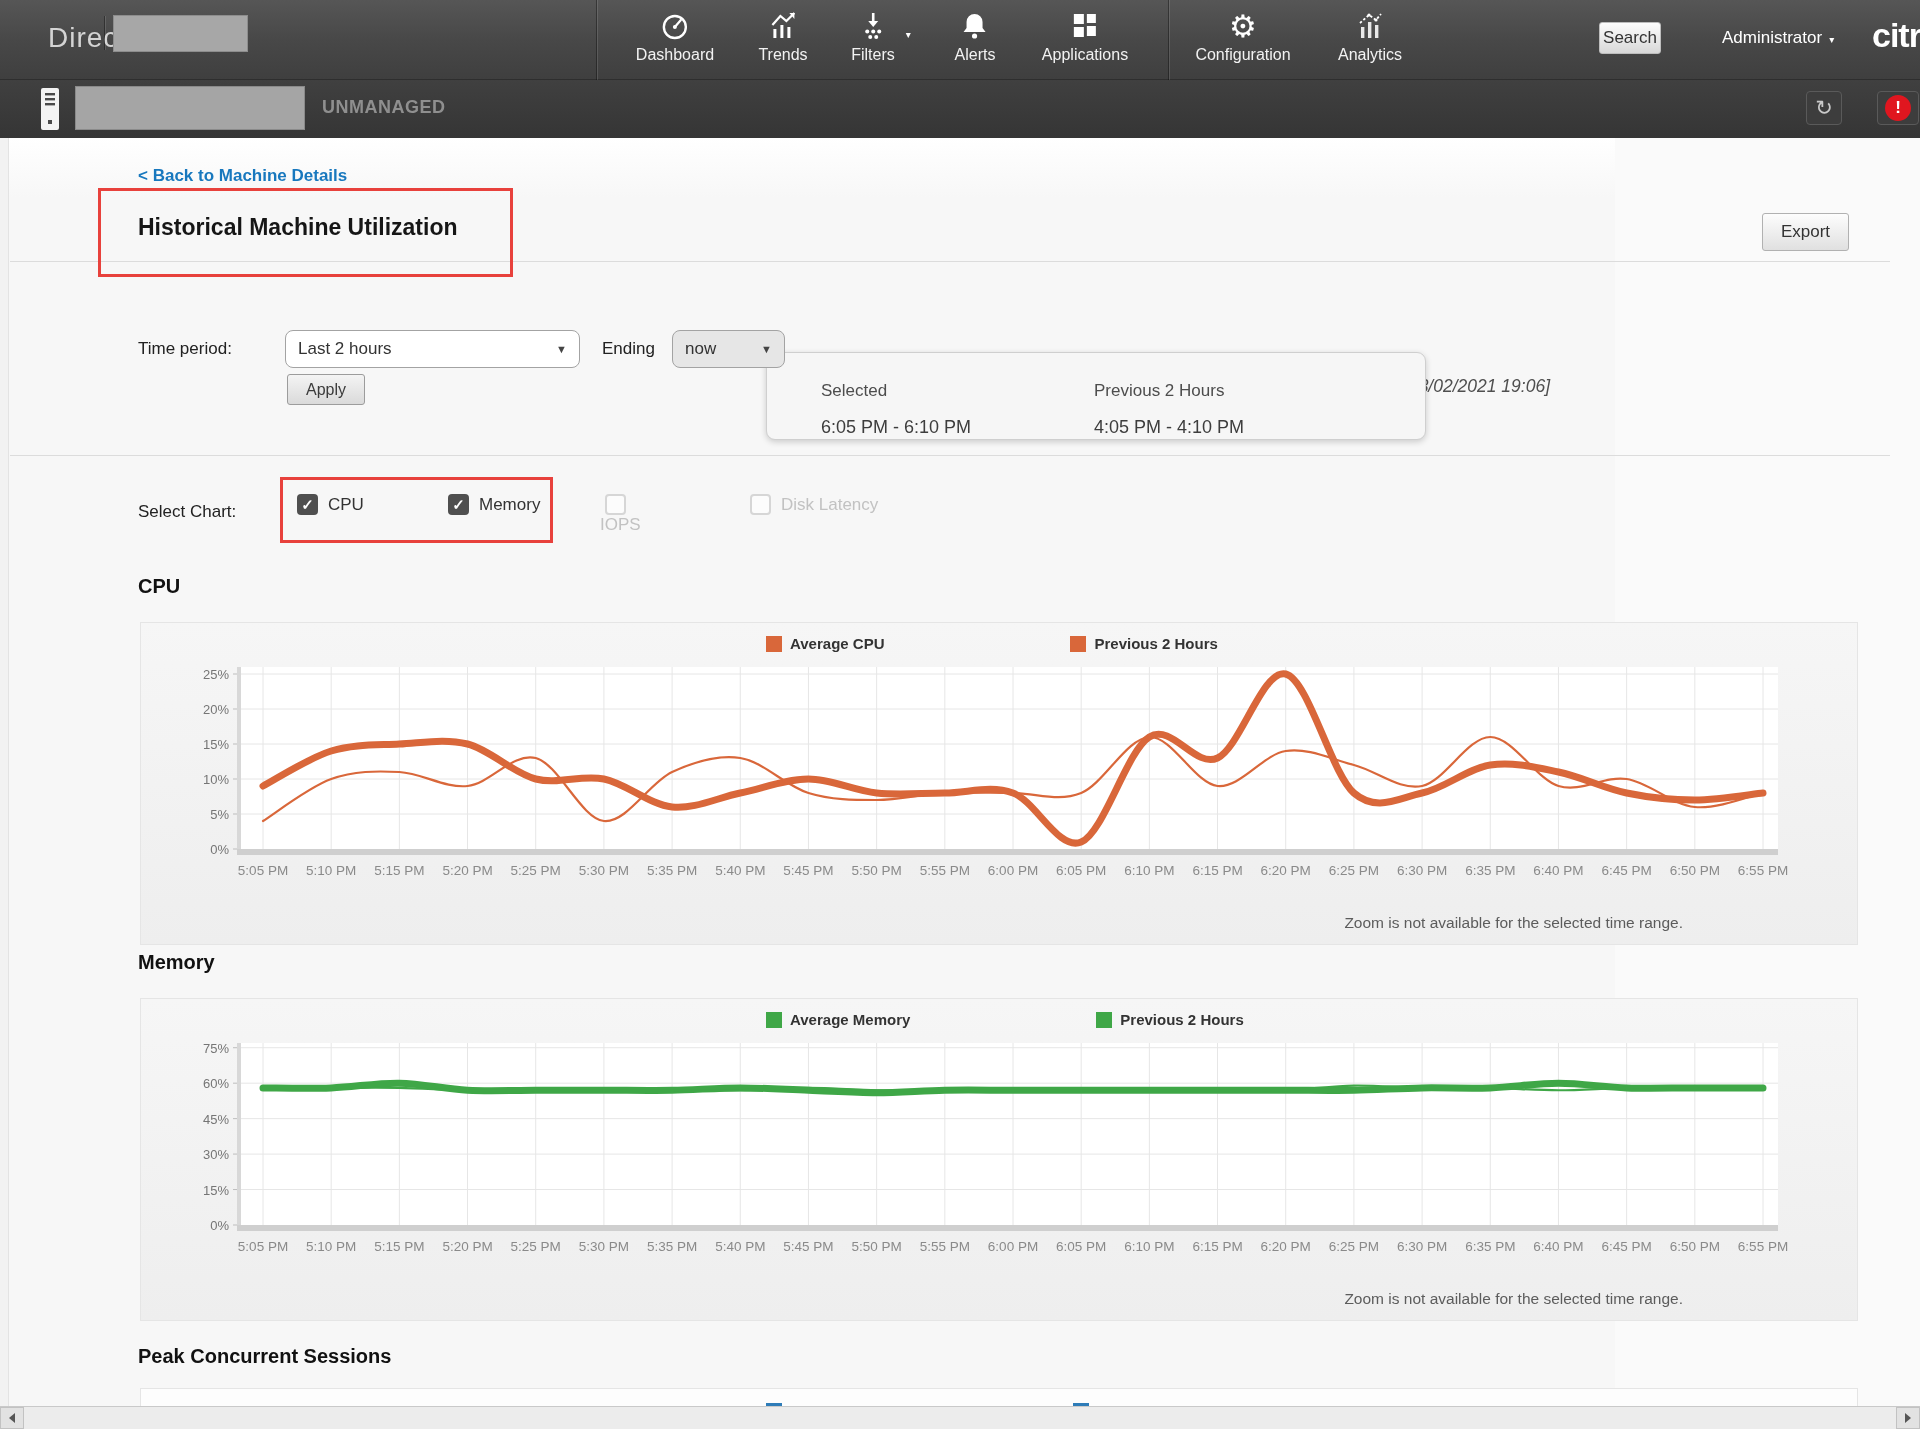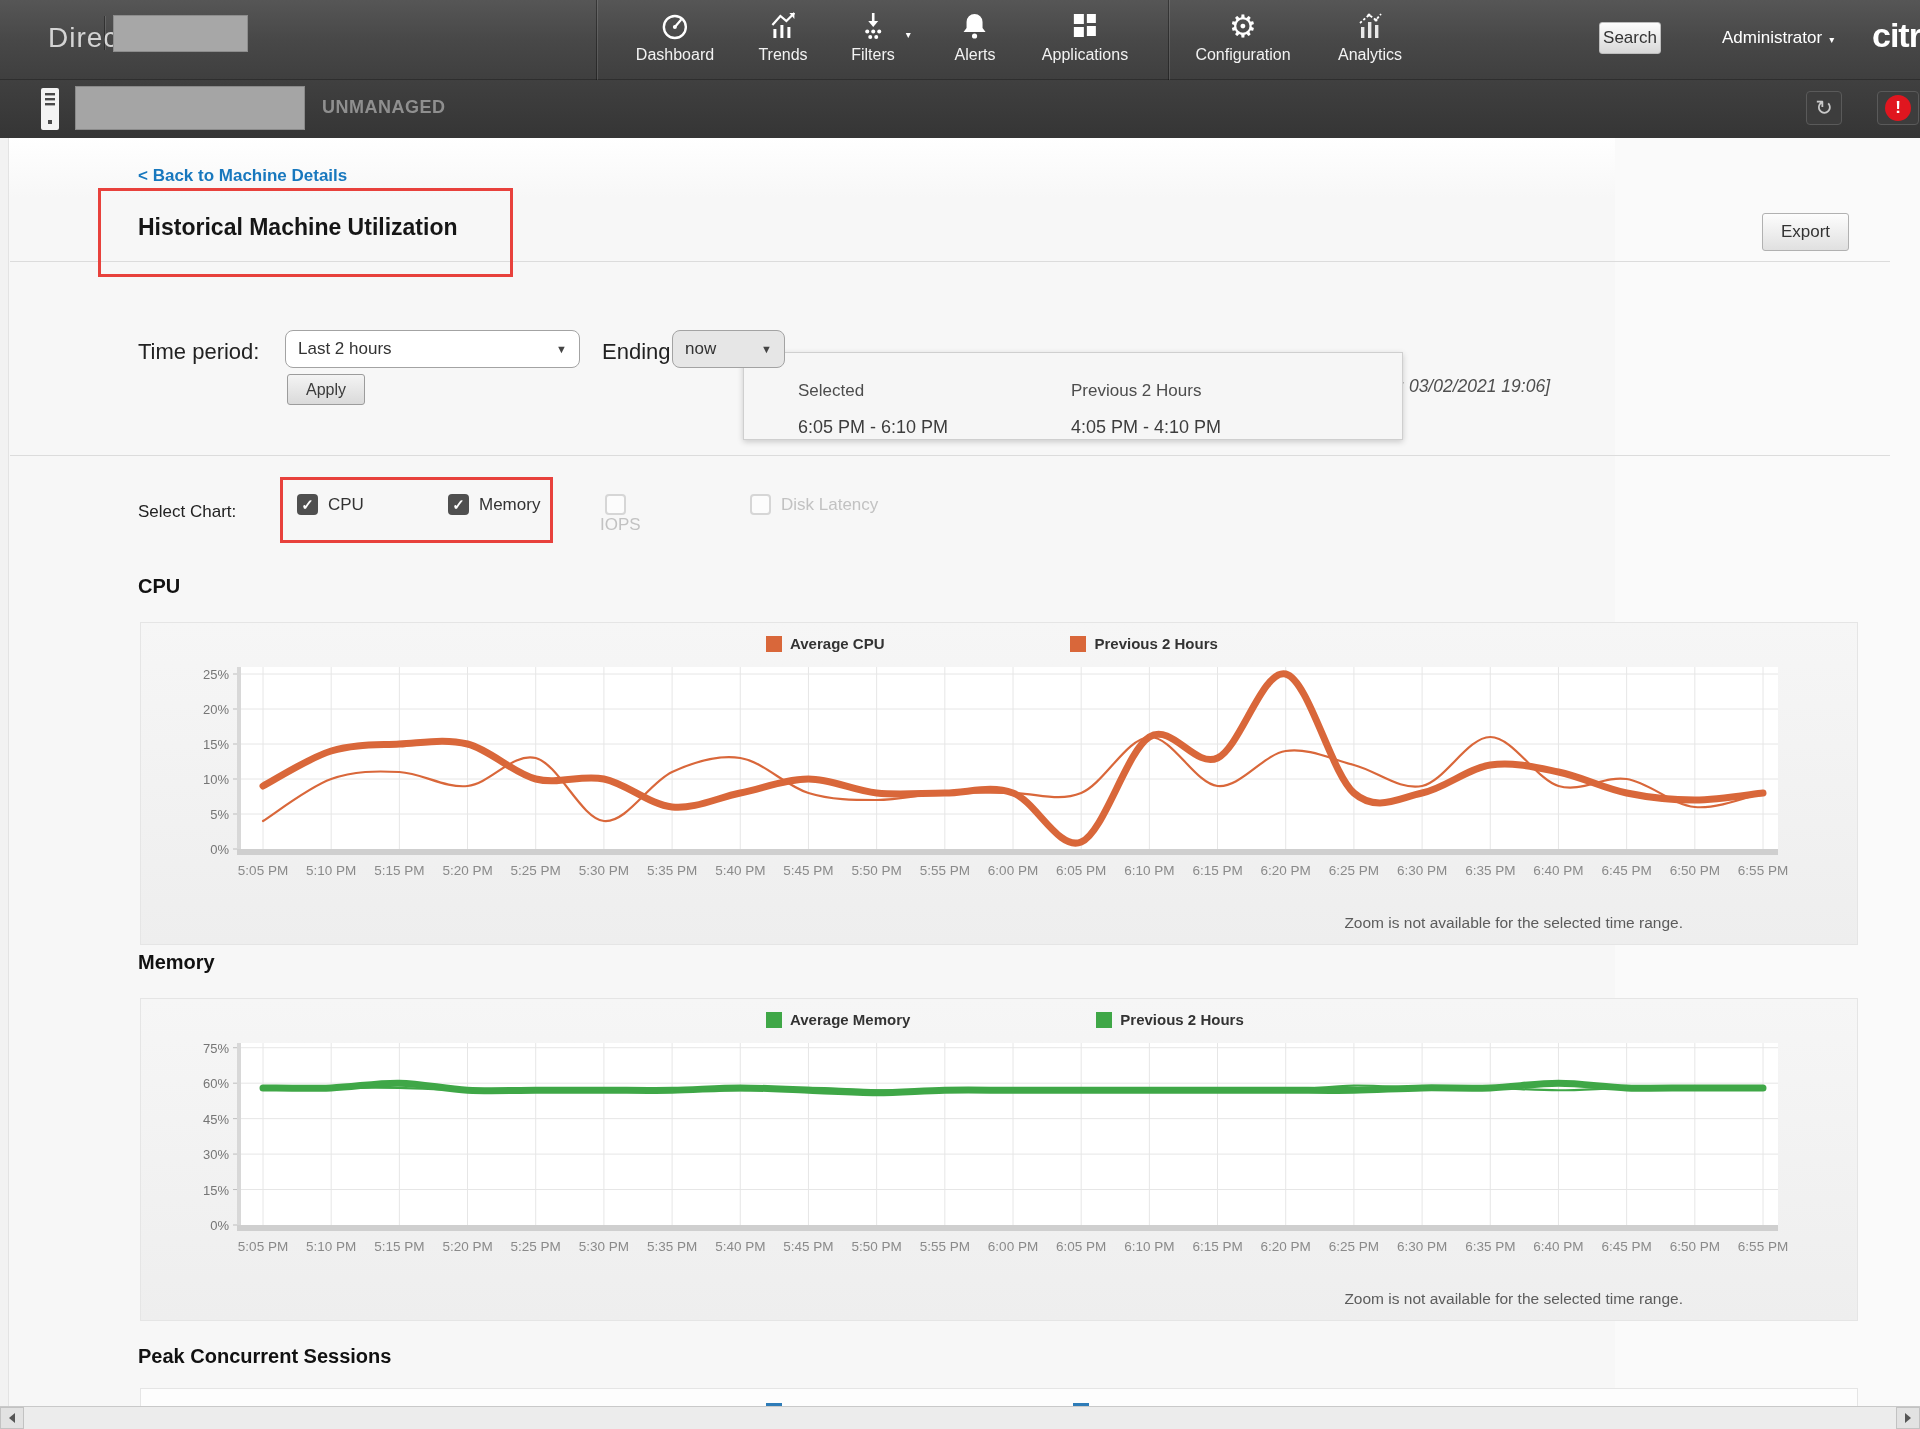--- a/index.html
+++ b/index.html
@@ -58,33 +58,33 @@
   .redbox.r1 { left:98px; top:50px; width:415px; height:89px; }
   .redbox.r2 { left:280px; top:339px; width:273px; height:66px; }
   .export-btn { position:absolute; left:1762px; top:75px; width:87px; height:38px;
                 background:linear-gradient(180deg,#fdfdfd,#e0e0e0); border:1px solid #b1b1b1;
                 border-radius:3px; font-size:17px; color:#333; display:flex; align-items:center;
                 justify-content:center; cursor:pointer; }
   .hdiv { position:absolute; left:10px; width:1880px; height:1px; background:#dcdcdc; }
   .hdiv.d1 { top:123px; }
   .hdiv.d2 { top:317px; }
 
-  .form-label { position:absolute; font-size:22px; color:#222; }
+  .form-label { position:absolute; font-size:17px; color:#222; }
   .dropdown { position:absolute; height:38px; border:1px solid #a3a3a3; border-radius:8px;
               font-size:17px; color:#333; display:flex; align-items:center; padding-left:12px;
               cursor:pointer; z-index:4; }
   .dropdown .dd-caret { position:absolute; right:12px; font-size:11px; color:#444; }
   .dd-period { left:285px; top:192px; width:295px; background:#fff; }
   .dd-ending { left:672px; top:192px; width:113px; background:#e6e6e6; }
   .apply-btn { position:absolute; left:287px; top:236px; width:78px; height:31px;
                background:linear-gradient(180deg,#f4f4f4,#dadada); border:1px solid #9c9c9c;
                border-radius:3px; font-size:16px; color:#3b3b3b; display:flex; align-items:center;
                justify-content:center; cursor:pointer; }
-  .tooltip { position:absolute; left:743px; top:214px; width:660px; height:88px;
-             background:#f6f6f6; border:1px solid #cfcfcf; border-radius:0;
+  .tooltip { position:absolute; left:766px; top:214px; width:660px; height:88px;
+             background:#f6f6f6; border:1px solid #cfcfcf; border-radius:9px;
              box-shadow:0 2px 6px rgba(0,0,0,.18); overflow:hidden; z-index:3; }
   .tt-h { position:absolute; top:28px; font-size:17px; color:#4d4d4d; }
   .tt-v { position:absolute; top:64px; font-size:18px; color:#3d3d3d; }
   .tt-c1 { left:54px; } .tt-c2 { left:327px; }
   .last-applied { position:absolute; right:65px; top:238px; font-size:17.5px; font-style:italic; color:#4f4f4f; }
 
   .select-chart-label { position:absolute; left:138px; top:364px; font-size:17px; color:#222; }
   .check-item { position:absolute; top:356px; display:flex; align-items:center; cursor:pointer; }
   .cb { width:21px; height:21px; border-radius:4px; margin-right:10px; flex:0 0 auto; }
   .cb.on { background:#4f4f4f; color:#fff; font-size:15px; font-weight:bold;

